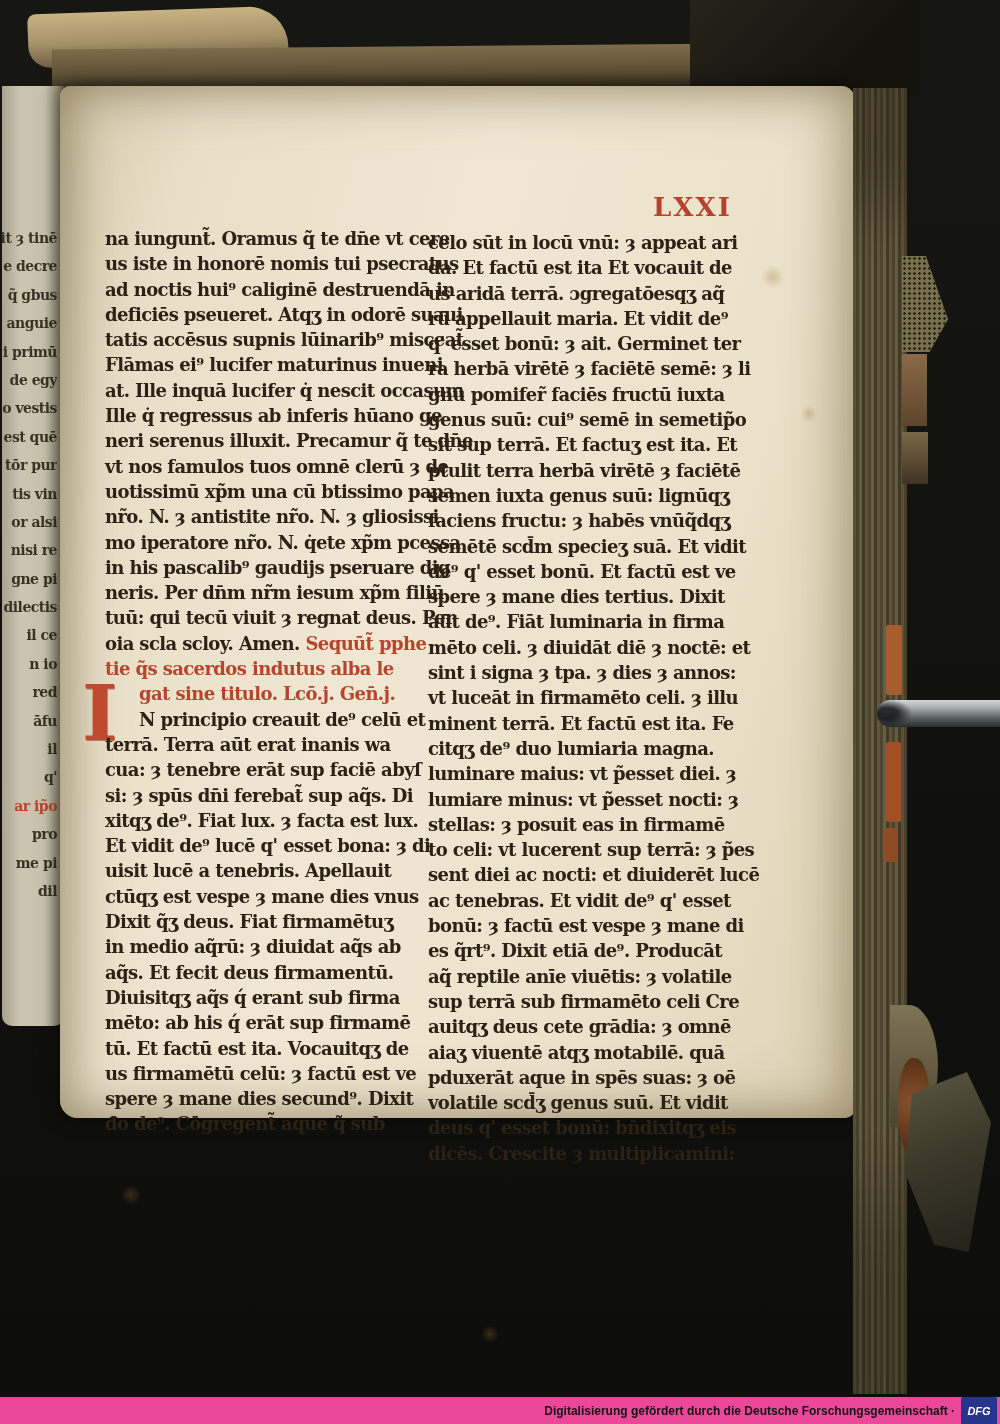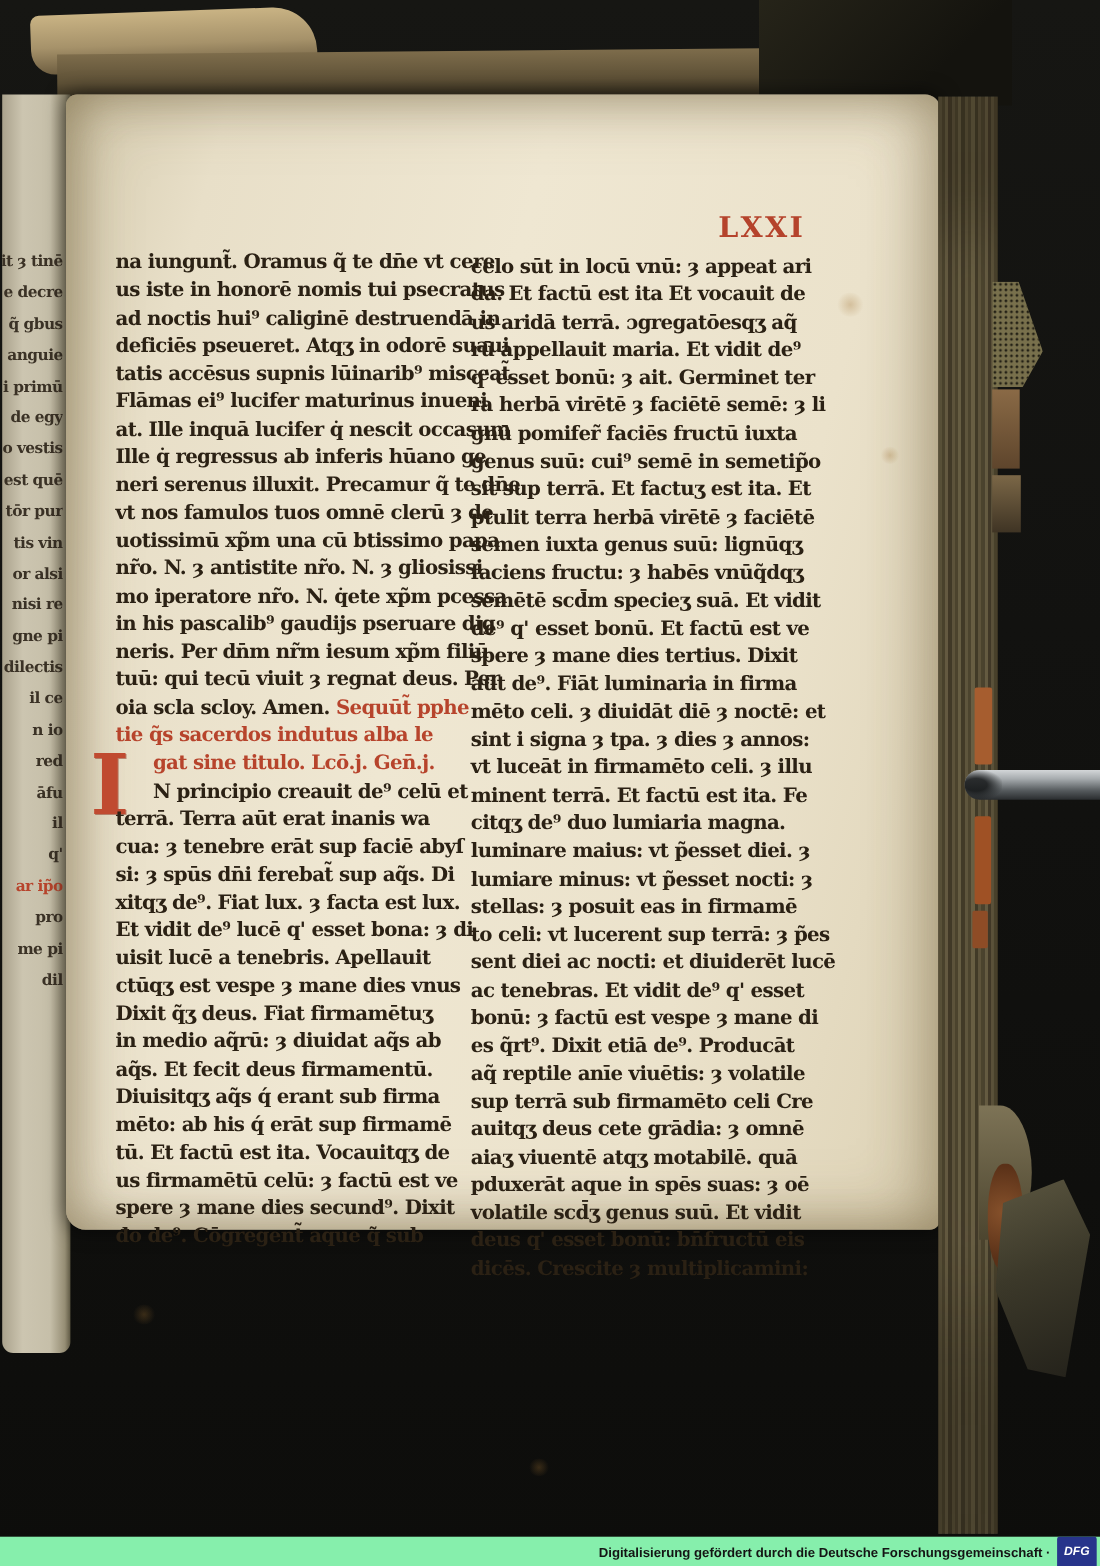--- a/index.html
+++ b/index.html
@@ -11,21 +11,21 @@
   
   .top-corner{position:absolute;left:28px;top:10px;width:260px;height:54px;
     transform:rotate(-2deg);border-radius:8px 40px 10px 22px;
     background:linear-gradient(180deg,#c9b384 0%,#a6926a 55%,#6e5e41 100%);}
   .top-strip{position:absolute;left:52px;top:46px;width:806px;height:44px;
     transform:rotate(-0.5deg);
     background:linear-gradient(180deg,#7d6c4b 0%,#5d5036 60%,#332c1d 100%);}
   .top-right-board{position:absolute;left:690px;top:0;width:230px;height:96px;
     background:linear-gradient(135deg,#262419 0%,#14130e 70%);}
   
-  .sliver{position:absolute;left:2px;top:86px;width:62px;height:1144px;
+  .sliver{position:absolute;left:2px;top:86px;width:62px;height:940px;
     border-radius:0 0 10px 10px;
     background:linear-gradient(90deg,#aaa28c 0%,#ccc5b0 30%,#c6bfa9 70%,#958d74 92%,#5f5944 100%);
     overflow:hidden;text-decoration:underline;}
   .sliver-inner{position:absolute;right:7px;top:138px;text-align:right;width:100%;}
   .frag{height:28.4px;line-height:28.4px;font-weight:bold;font-size:14px;
     letter-spacing:-0.5px;color:#3b3226;white-space:nowrap;overflow:hidden;}
   .frag .red, .red{color:#b7442c;}
   
   .page{position:absolute;left:60px;top:86px;width:795px;height:1032px;
     border-radius:10px 14px 10px 18px;
@@ -65,21 +65,21 @@
   .clasp-hump{position:absolute;left:890px;top:1005px;width:48px;height:122px;
     border-radius:0 60% 60% 0/0 50% 50% 0;
     background:linear-gradient(180deg,#7d7356,#4c452f);}
   .clasp-cavity{position:absolute;left:898px;top:1058px;width:32px;height:98px;border-radius:45%;
     background:radial-gradient(circle at 45% 45%,#86512b,#5a3118 75%);}
   .clasp-plate{position:absolute;left:905px;top:1072px;width:86px;height:180px;
     clip-path:polygon(8% 12%,72% 0,100% 28%,74% 100%,34% 96%,0 56%);
     background:linear-gradient(160deg,#5b5640 0%,#3c392a 45%,#23211a 100%);
     background-blend-mode:multiply;}
   
-  .footer{position:absolute;left:0;bottom:0;width:1000px;height:27px;background:#86efac;
+  .footer{position:absolute;left:0;bottom:0;width:1000px;height:27px;background:#ec4899;
     display:flex;align-items:center;justify-content:flex-end;gap:6px;padding-right:3px;box-sizing:border-box;
     font-family:"Liberation Sans", sans-serif;}
   .credit{font-size:12px;font-weight:bold;color:#141414;letter-spacing:0;}
   .dfg{width:36px;height:28px;background:#27348b;color:#fff;display:flex;align-items:center;
     justify-content:center;font-size:11px;font-weight:bold;font-style:italic;border-radius:2px;}
 </style>
 </head>
 <body>
 
 <div class="top-corner"></div>
@@ -190,21 +190,21 @@
       <div class="line"><span>sent diei ac nocti: et diuiderēt lucē</span></div>
       <div class="line"><span>ac tenebras. Et vidit de⁹ q' esset</span></div>
       <div class="line"><span>bonū: ȝ factū est vespe ȝ mane di</span></div>
       <div class="line"><span>es q̃rt⁹. Dixit etiā de⁹. Producāt</span></div>
       <div class="line"><span>aq̃ reptile anīe viuētis: ȝ volatile</span></div>
       <div class="line"><span>sup terrā sub firmamēto celi Cre</span></div>
       <div class="line"><span>auitqʒ deus cete grādia: ȝ omnē</span></div>
       <div class="line"><span>aiaʒ viuentē atqʒ motabilē. quā</span></div>
       <div class="line"><span>pduxerāt aque in spēs suas: ȝ oē</span></div>
       <div class="line"><span>volatile scd̄ʒ genus suū. Et vidit</span></div>
-      <div class="line"><span>deus q' esset bonū: bn̄fructū eis</span></div>
+      <div class="line"><span>deus q' esset bonū: bn̄dixitqʒ eis</span></div>
       <div class="line"><span>dicēs. Crescite ȝ multiplicamini:</span></div>
     </div>
 </div>
 
 <div class="fore-edge"></div>
 <div class="tab-mottled"></div>
 <div class="tab-2"></div>
 <div class="tab-3"></div>
 <div class="rust-1"></div>
 <div class="rust-2"></div>

